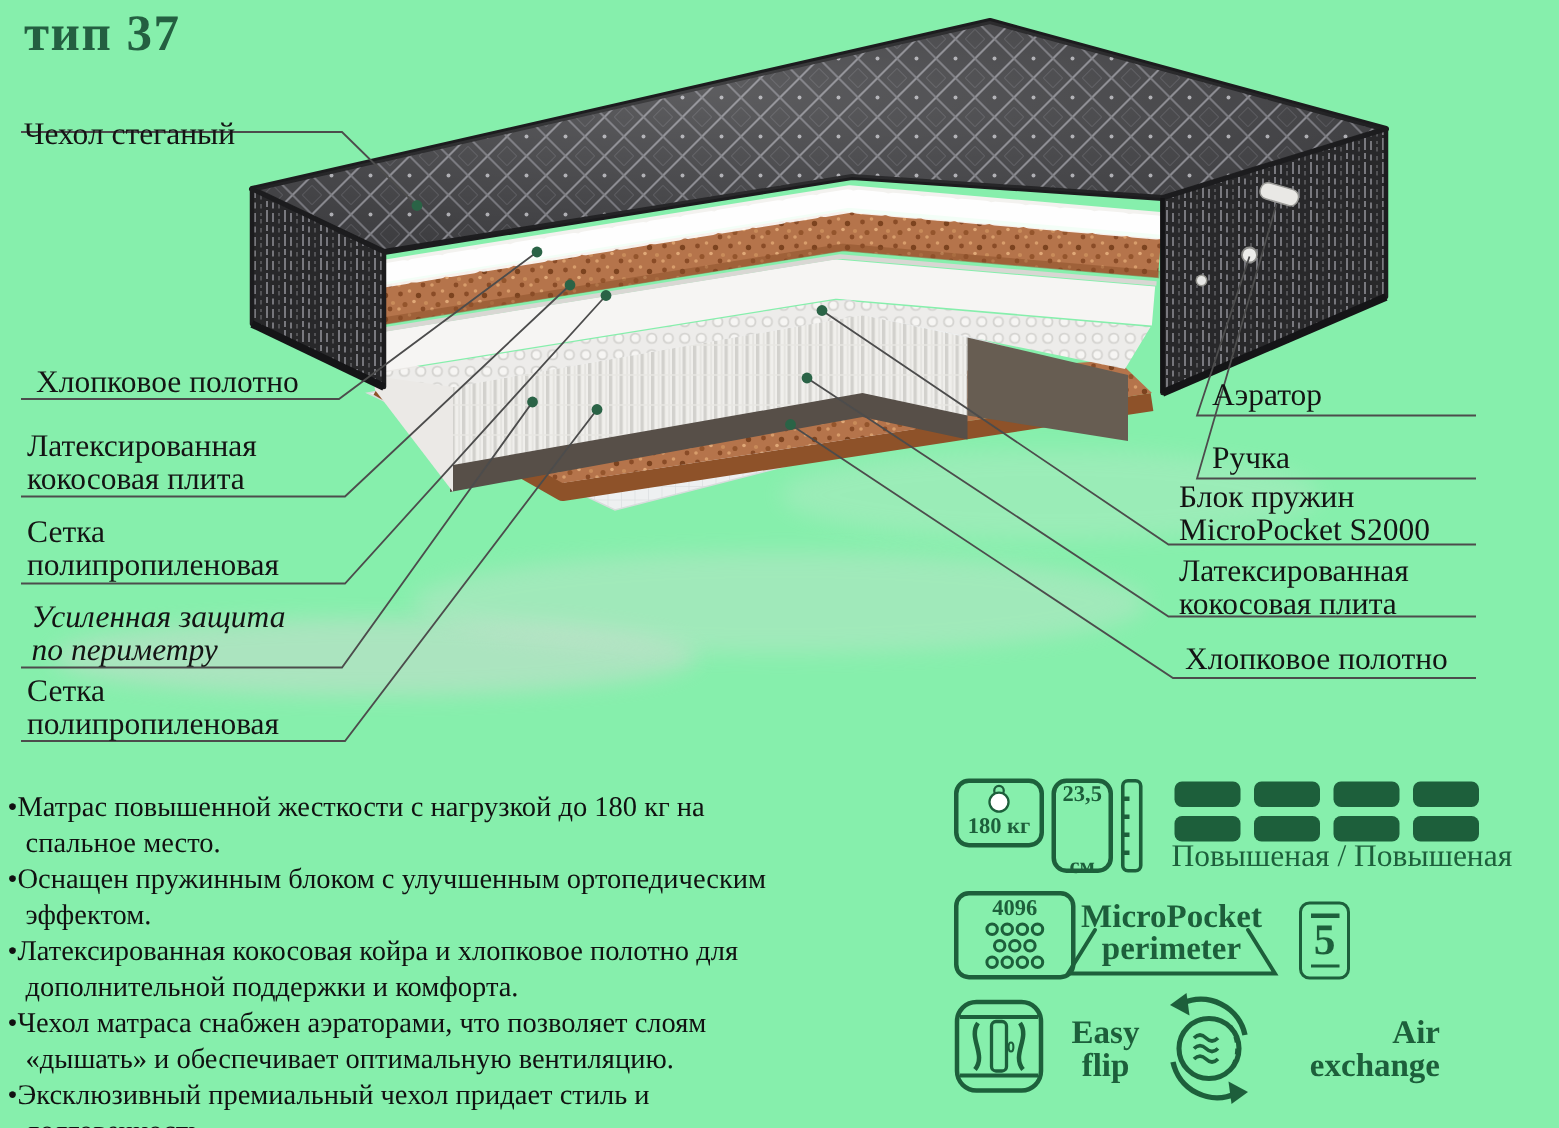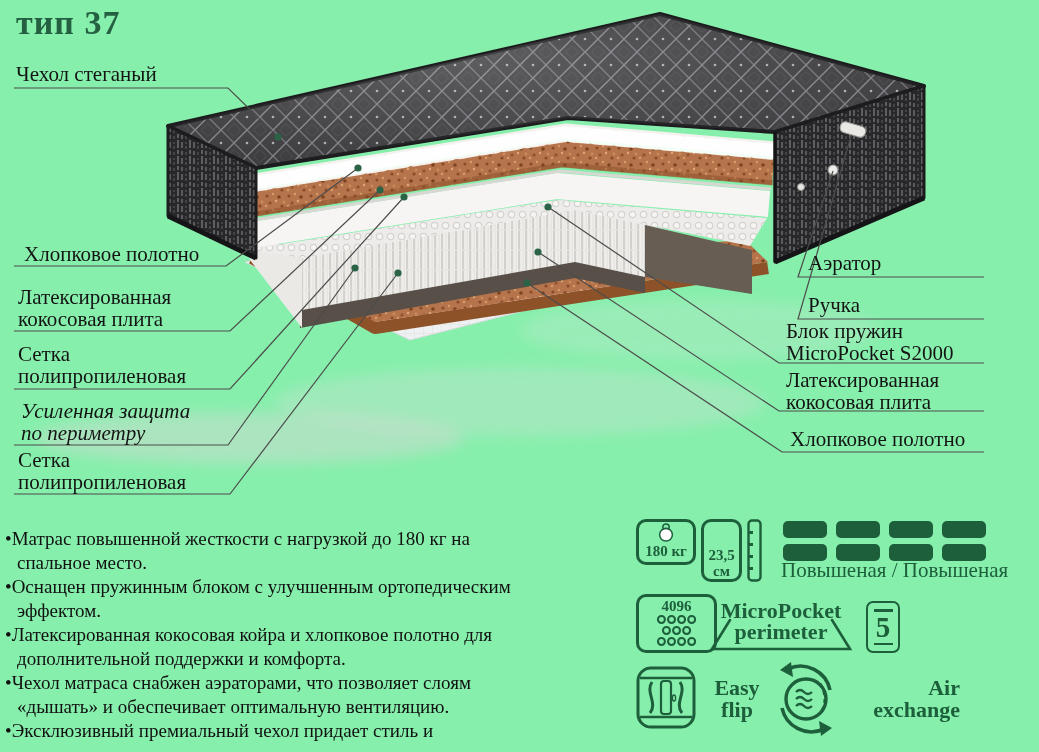--- a/index.html
+++ b/index.html
@@ -149,21 +149,21 @@
       <circle cx="355" cy="268" r="3.6"></circle>
         <circle cx="398" cy="273" r="3.6"></circle>
       <circle cx="548" cy="207" r="3.6"></circle>
         <circle cx="538" cy="252" r="3.6"></circle>
       <circle cx="527" cy="283" r="3.6"></circle>
     </g>
   </svg>
 
   <div class="page-title">тип 37</div>
 
-  <div class="lbl" style="left:16px;top:63px;">
+  <div class="lbl" style="left:16px;top:78px;">
     <span>Чехол стеганый</span>
   </div>
   <div class="lbl" style="left:24px;top:243px;">
     <span>Хлопковое полотно</span>
   </div>
   <div class="lbl" style="left:18px;top:286px;">
     <span>Латексированная</span>
     <span>кокосовая плита</span>
   </div>
   <div class="lbl" style="left:18px;top:343px;">
@@ -206,21 +206,21 @@
   </div>
 
   <div class="badge" style="left:636px;top:519px;width:60px;height:46px;">
     <svg class="icon-svg" width="36" height="33" viewBox="0 0 36 33">
       <circle cx="18" cy="8" r="5" fill="none" stroke="#1d5f3b" stroke-width="2.4"></circle>
       <circle cx="18" cy="20" r="10" fill="#ffffff" stroke="#1d5f3b" stroke-width="2.4"></circle>
     </svg>
     <div class="bval" style="margin-bottom:3px;">180 кг</div>
   </div>
 
-  <div class="badge" style="left:701px;top:519px;width:41px;height:63px;justify-content:flex-end;">
+  <div class="badge" style="left:701px;top:519px;width:41px;height:63px;justify-content:flex-start;gap:32px;">
     <div class="bval">23,5</div>
     <div class="bval">см</div>
   </div>
   <svg style="position:absolute;left:747px;top:519px;z-index:2;" width="15" height="63" viewBox="0 0 15 63">
     <rect x="1.5" y="1.5" width="12" height="60" rx="3.5" fill="none" stroke="#1d5f3b" stroke-width="2.4"></rect>
     <rect x="1.5" y="12" width="4.5" height="3" fill="#1d5f3b"></rect>
     <rect x="1.5" y="24" width="4.5" height="3" fill="#1d5f3b"></rect>
     <rect x="1.5" y="36" width="4.5" height="3" fill="#1d5f3b"></rect>
     <rect x="1.5" y="48" width="4.5" height="3" fill="#1d5f3b"></rect>
   </svg>

